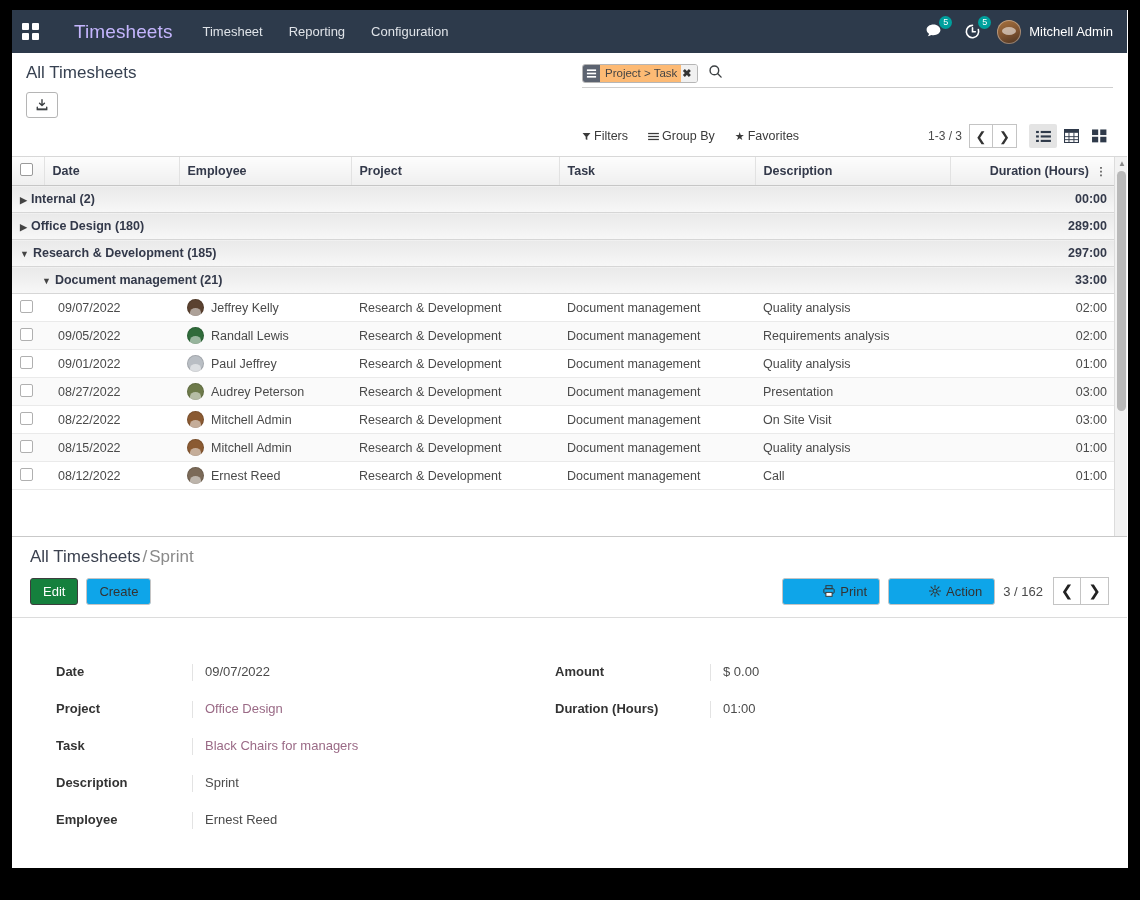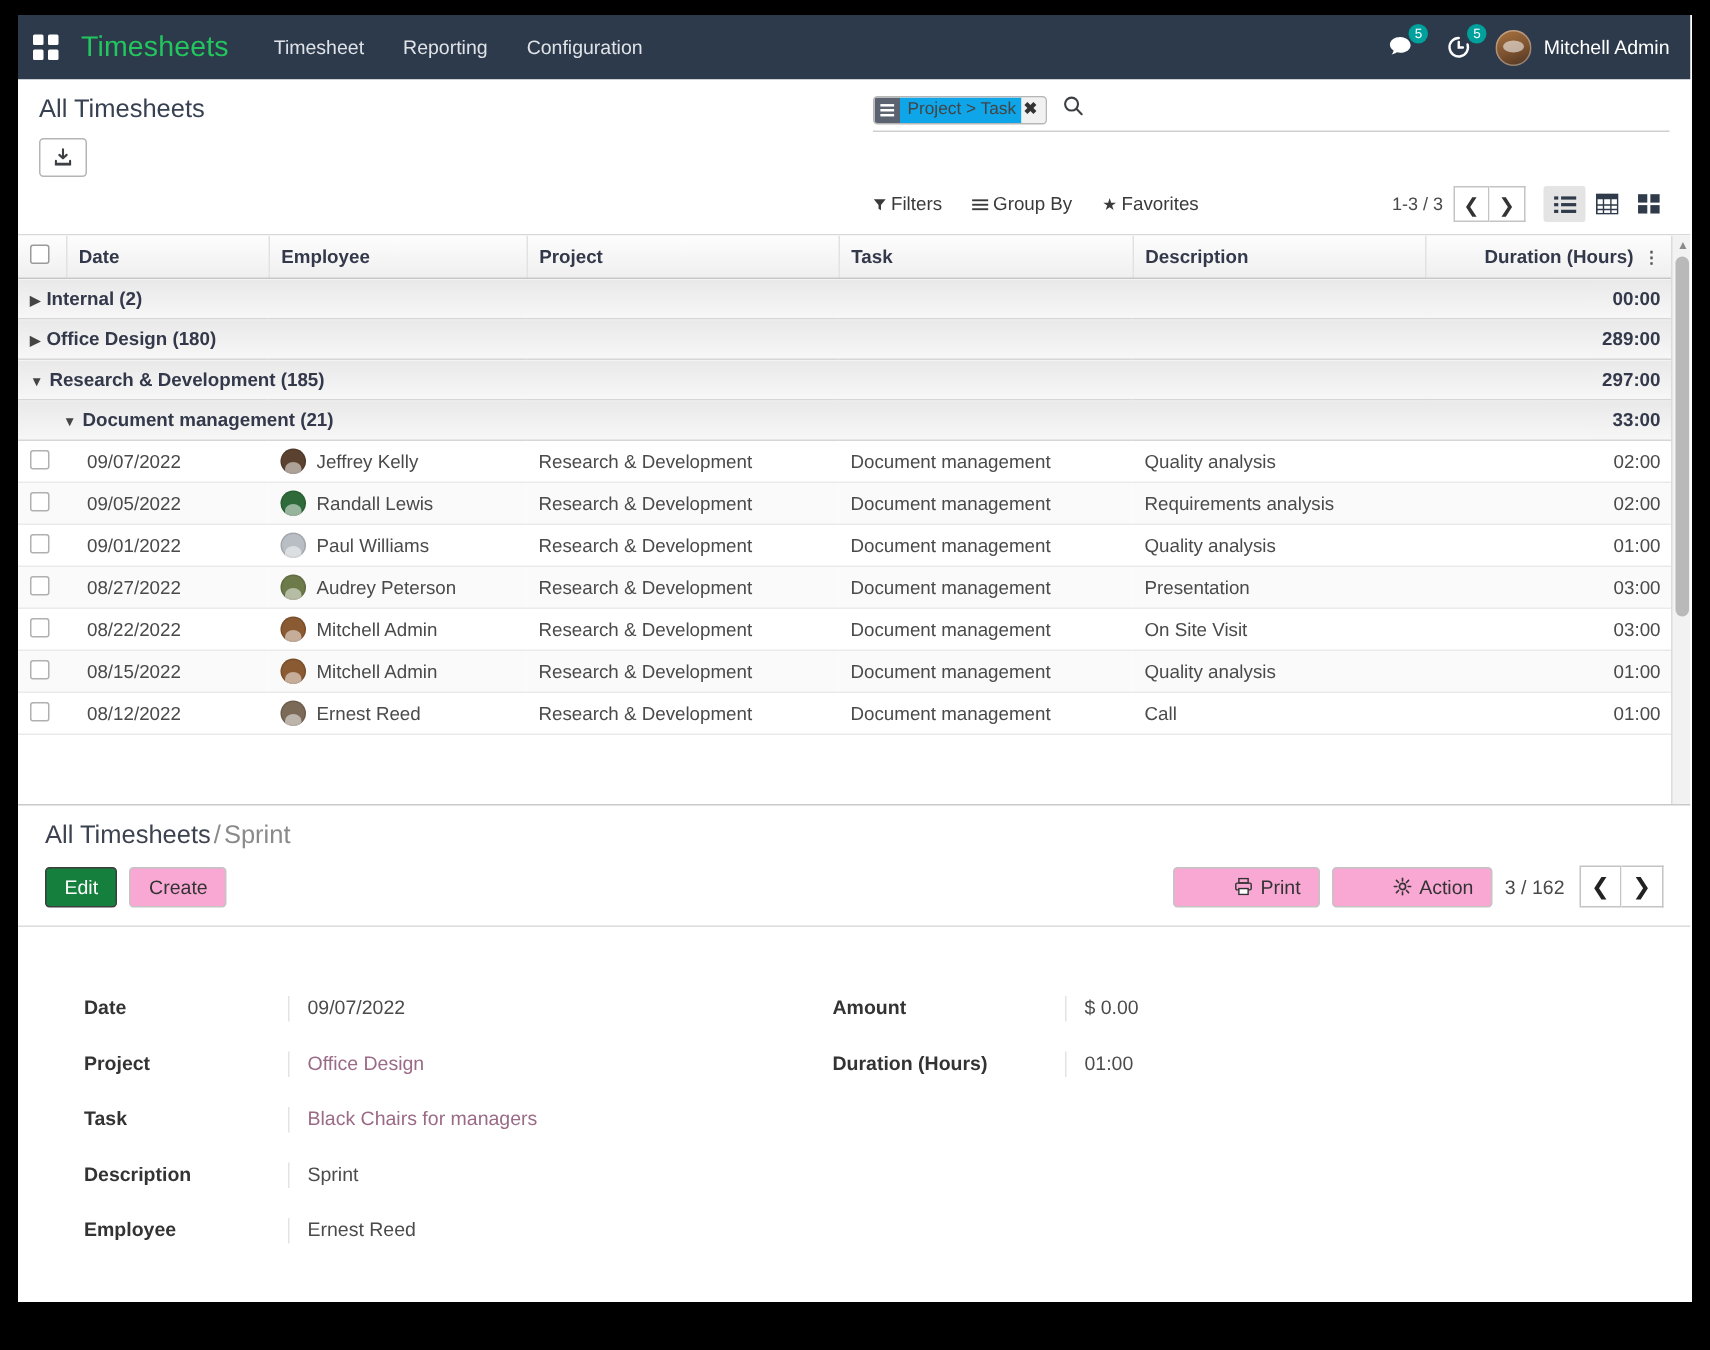--- a/index.html
+++ b/index.html
@@ -36,23 +36,24 @@
     width: 18px; height: 18px;
     display: grid;
     grid-template-columns: 7px 7px;
     grid-template-rows: 7px 7px;
     gap: 3px;
     margin-right: 14px;
     cursor: pointer;
   }
   .apps-icon i { background: #ffffff; display: block; border-radius: 1px; }
   .brand {
-    font-size: 19px; color: #22c55e;
+    font-size: 19px; color: #c4b5fd;
     margin-right: 30px; letter-spacing: .1px;
     white-space: nowrap;
+    margin-left: 20px;
   }
   .navitem {
     font-size: 13px; color: #dfe3e8;
     margin-right: 26px; white-space: nowrap;
     cursor: pointer;
   }
   .nav-spacer { flex: 1; }
   .sys-icon {
     position: relative; margin-left: 6px; margin-right: 16px;
     color: #ffffff; cursor: pointer;
@@ -114,21 +115,21 @@
     border: 1px solid #b6b6b6; border-radius: 3px;
     overflow: hidden; height: 19px; flex: none;
     margin-right: 4px;
   }
   .facet-icon {
     background: #5c6370; color: #fff;
     display: flex; align-items: center; justify-content: center;
     width: 17px;
   }
   .facet-label {
-    background: #0ea5e9; color: #444;
+    background: #fdba74; color: #444;
     font-size: 11.5px; line-height: 17px;
     padding: 0 4px 0 5px; white-space: nowrap;
   }
   .facet-x {
     background: #f1f1f1; color: #333;
     font-size: 11px; line-height: 17px;
     padding: 0 5px 0 1px; cursor: pointer; font-weight: bold;
   }
   .search-input {
     border: none; outline: none; flex: 1;
@@ -229,21 +230,21 @@
   .col-menu { color: #555; cursor: pointer; font-size: 11px; letter-spacing: 0; }
 
   
   .form-cp { background: #fff; padding: 10px 18px 0 18px; }
   .breadcrumb { font-size: 17px; color: #3c4250; margin-bottom: 10px; }
   .breadcrumb .sep { color: #8a8a8a; padding: 0 2px; }
   .breadcrumb .cur { color: #8a8a8a; }
   .form-btnrow { display: flex; align-items: center; padding-bottom: 12px; }
   .btn {
     font-size: 13px; padding: 5px 12px;
-    border: 1px solid #c4c4c4; background: #f9a8d4; color: #333;
+    border: 1px solid #c4c4c4; background: #0ea5e9; color: #333;
     border-radius: 3px; cursor: pointer; margin-right: 8px;
     font-family: "Liberation Sans", sans-serif; white-space: nowrap;
   }
   .btn.primary { background: #15803d; border-color: #3d3d3d; color: #fff; }
   .btn.icon-btn { display: inline-flex; align-items: center; gap: 5px; padding-left: 40px; }
   .btn-spacer { flex: 1; }
   .form-pager { display: flex; align-items: center; }
   .form-pager .pager-count { font-size: 13px; color: #4a4a4a; margin-right: 10px; }
   .fpbtn {
     width: 28px; height: 28px;
@@ -479,21 +480,21 @@
           <td>Document management</td>
           <td>Requirements analysis</td>
           <td class="num">02:00</td>
         </tr>
         <tr class="datarow">
           <td><span class="cbox"></span></td>
           <td style="padding-left:14px">09/01/2022</td>
           <td>
                 <span class="emp-cell">
                   <span class="av" style="background:#b9bec4"></span>
-                  <span>Paul Williams</span>
+                  <span>Paul Jeffrey</span>
                 </span>
               </td>
           <td>Research &amp; Development</td>
           <td>Document management</td>
           <td>Quality analysis</td>
           <td class="num">01:00</td>
         </tr>
         <tr class="datarow">
           <td><span class="cbox"></span></td>
           <td style="padding-left:14px">08/27/2022</td>

